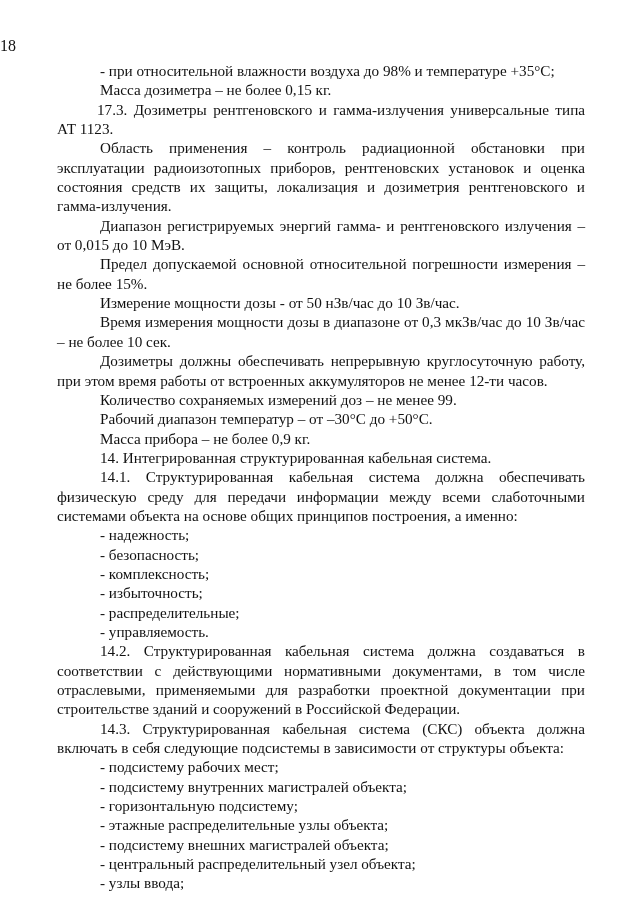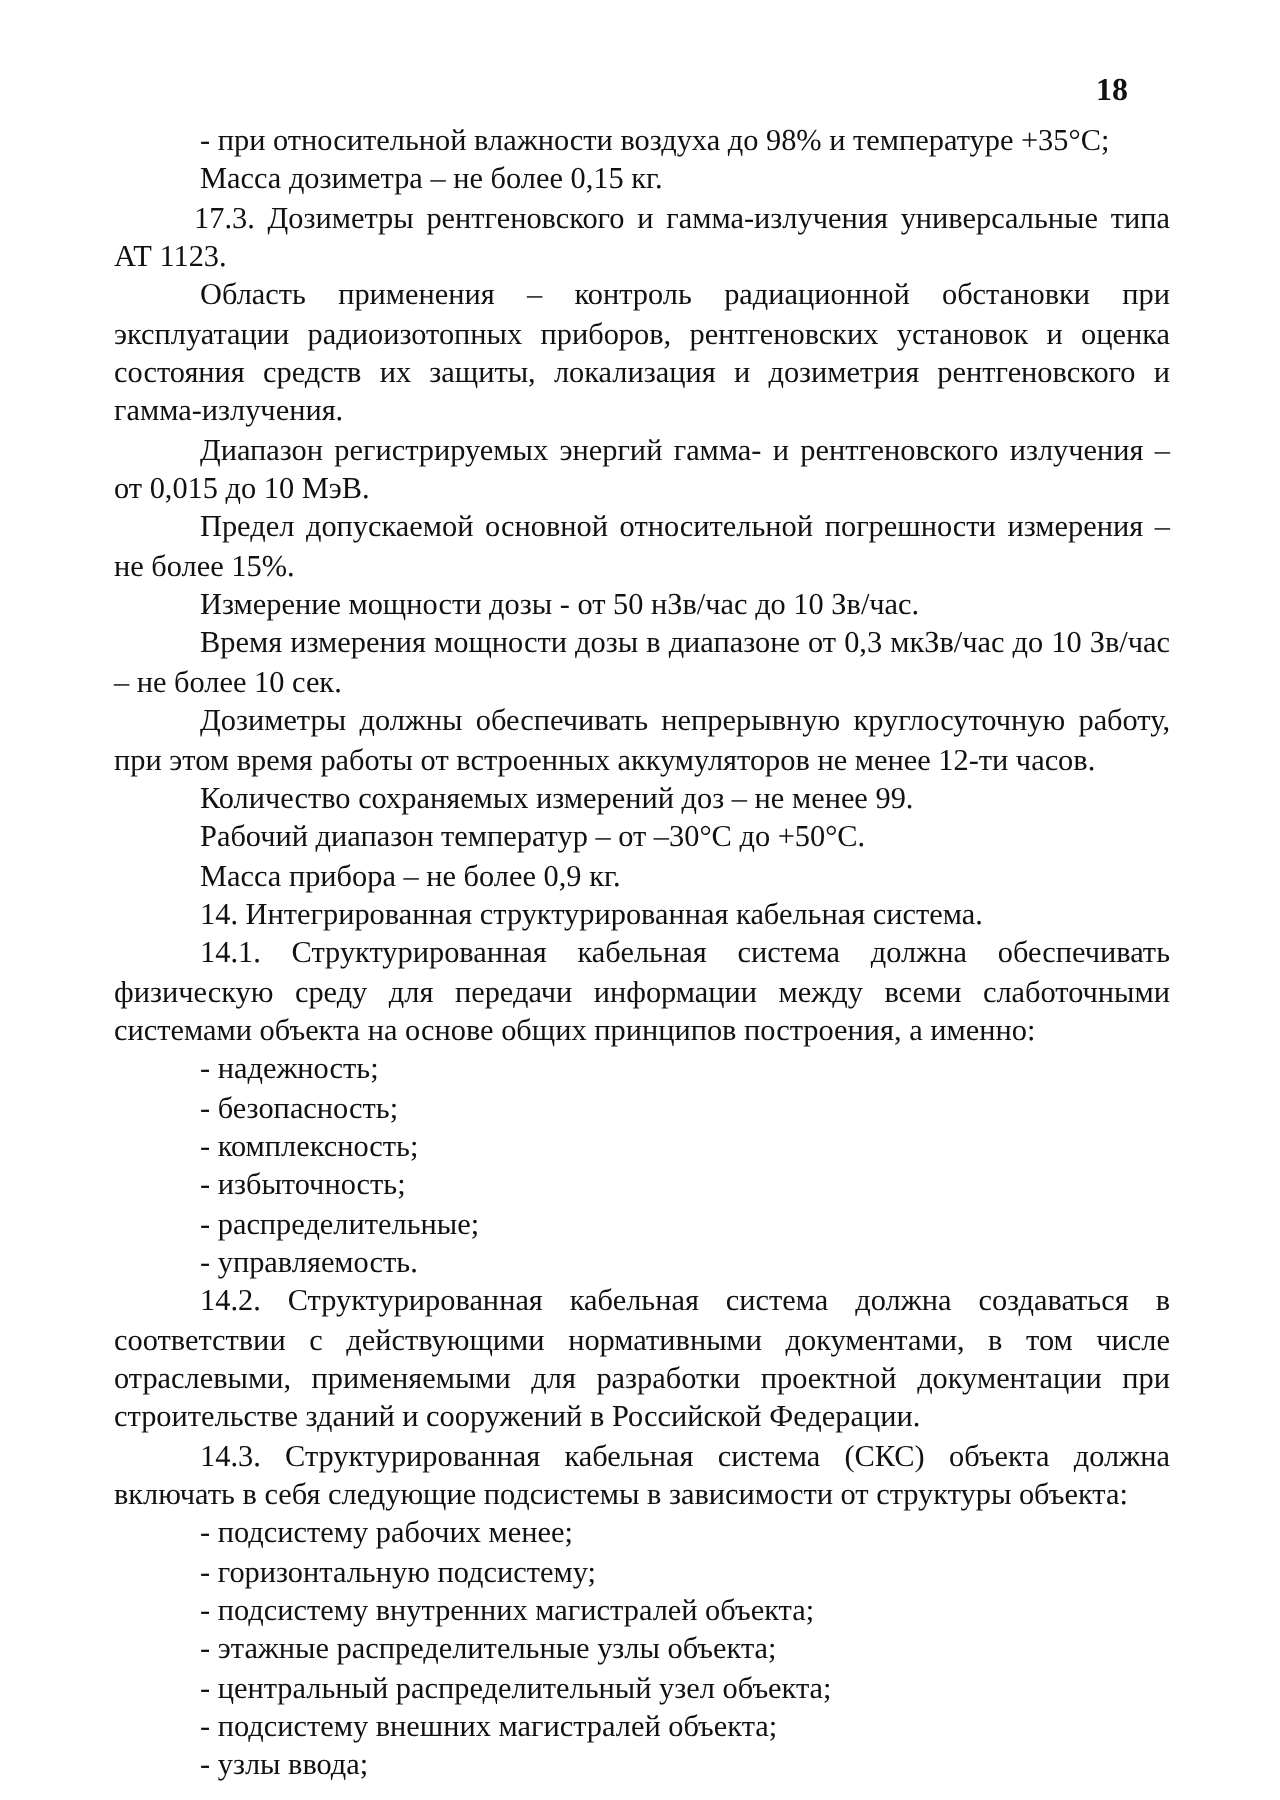--- a/index.html
+++ b/index.html
@@ -5,22 +5,22 @@
     html, body { margin: 0; padding: 0; background: #ffffff; }
     body {
       width: 640px; height: 900px; overflow: hidden; position: relative;
       font-family: "Liberation Serif", "DejaVu Serif", serif;
       color: #111111;
     }
     .page {
       position: absolute; left: 0; top: 0; width: 640px; height: 900px; background: #fff;
     }
     .page-number {
-      position: absolute; top: 36px; left: 0; width: 564px; text-align: right;
-      font-size: 16px; line-height: 20px; font-weight: bold;
+      position: absolute; top: 36px; left: 0; width: 564px; text-align: left;
+      font-size: 16px; line-height: 20px;
     }
     .text {
       position: absolute; left: 57px; top: 61px; width: 528px;
       font-size: 15.2px; line-height: 19.35px;
     }
     .p { margin: 0; text-align: justify; }
     .ind { text-indent: 43px; }
     .ind-small { text-indent: 40px; }
     .li { margin: 0; padding-left: 43px; }
   </style>
@@ -52,23 +52,23 @@
       <p class="li">- комплексность;</p>
       <p class="li">- избыточность;</p>
       <p class="li">- распределительные;</p>
       <p class="li">- управляемость.</p>
     </div>
 
     <p class="p ind">14.2. Структурированная кабельная система должна создаваться в соответствии с действующими нормативными документами, в том числе отраслевыми, применяемыми для разработки проектной документации при строительстве зданий и сооружений в Российской Федерации.</p>
     <p class="p ind">14.3. Структурированная кабельная система (СКС) объекта должна включать в себя следующие подсистемы в зависимости от структуры объекта:</p>
 
     <div>
-      <p class="li">- подсистему рабочих менее;</p>
+      <p class="li">- подсистему рабочих мест;</p>
+      <p class="li">- подсистему внутренних магистралей объекта;</p>
       <p class="li">- горизонтальную подсистему;</p>
-      <p class="li">- подсистему внутренних магистралей объекта;</p>
       <p class="li">- этажные распределительные узлы объекта;</p>
+      <p class="li">- подсистему внешних магистралей объекта;</p>
       <p class="li">- центральный распределительный узел объекта;</p>
-      <p class="li">- подсистему внешних магистралей объекта;</p>
       <p class="li">- узлы ввода;</p>
     </div>
 
   </div>
 </div>
 
 </body></html>

